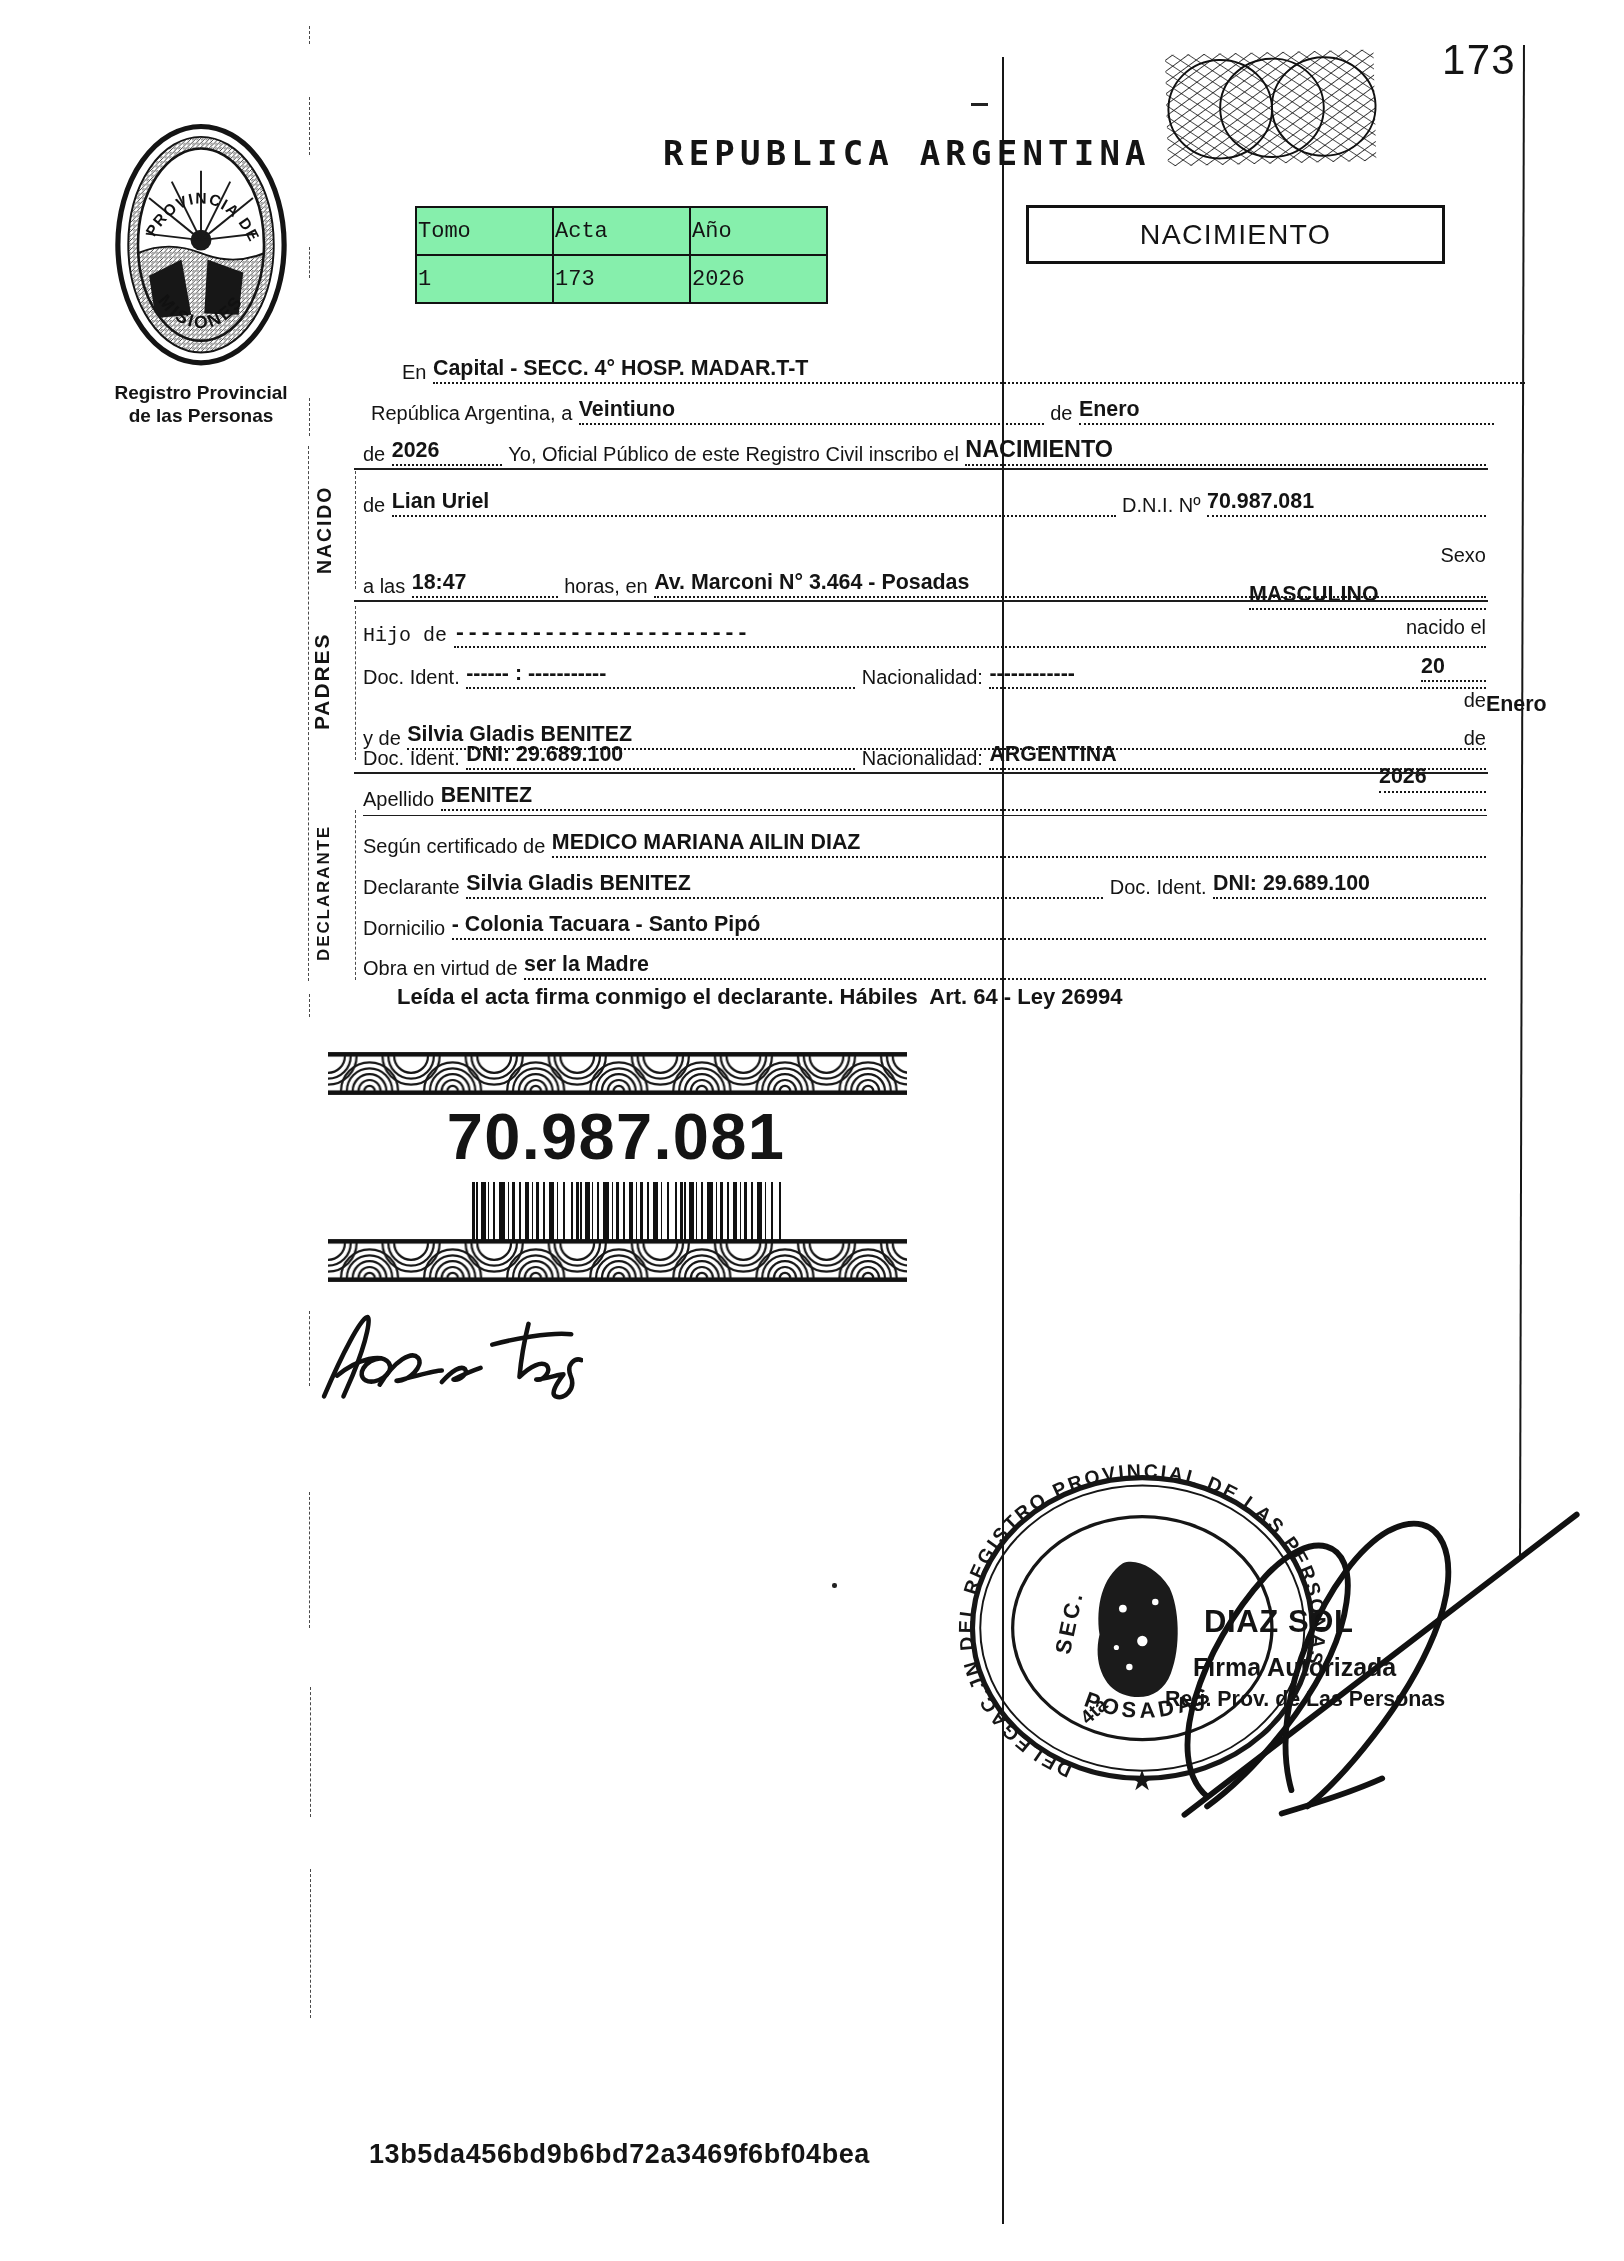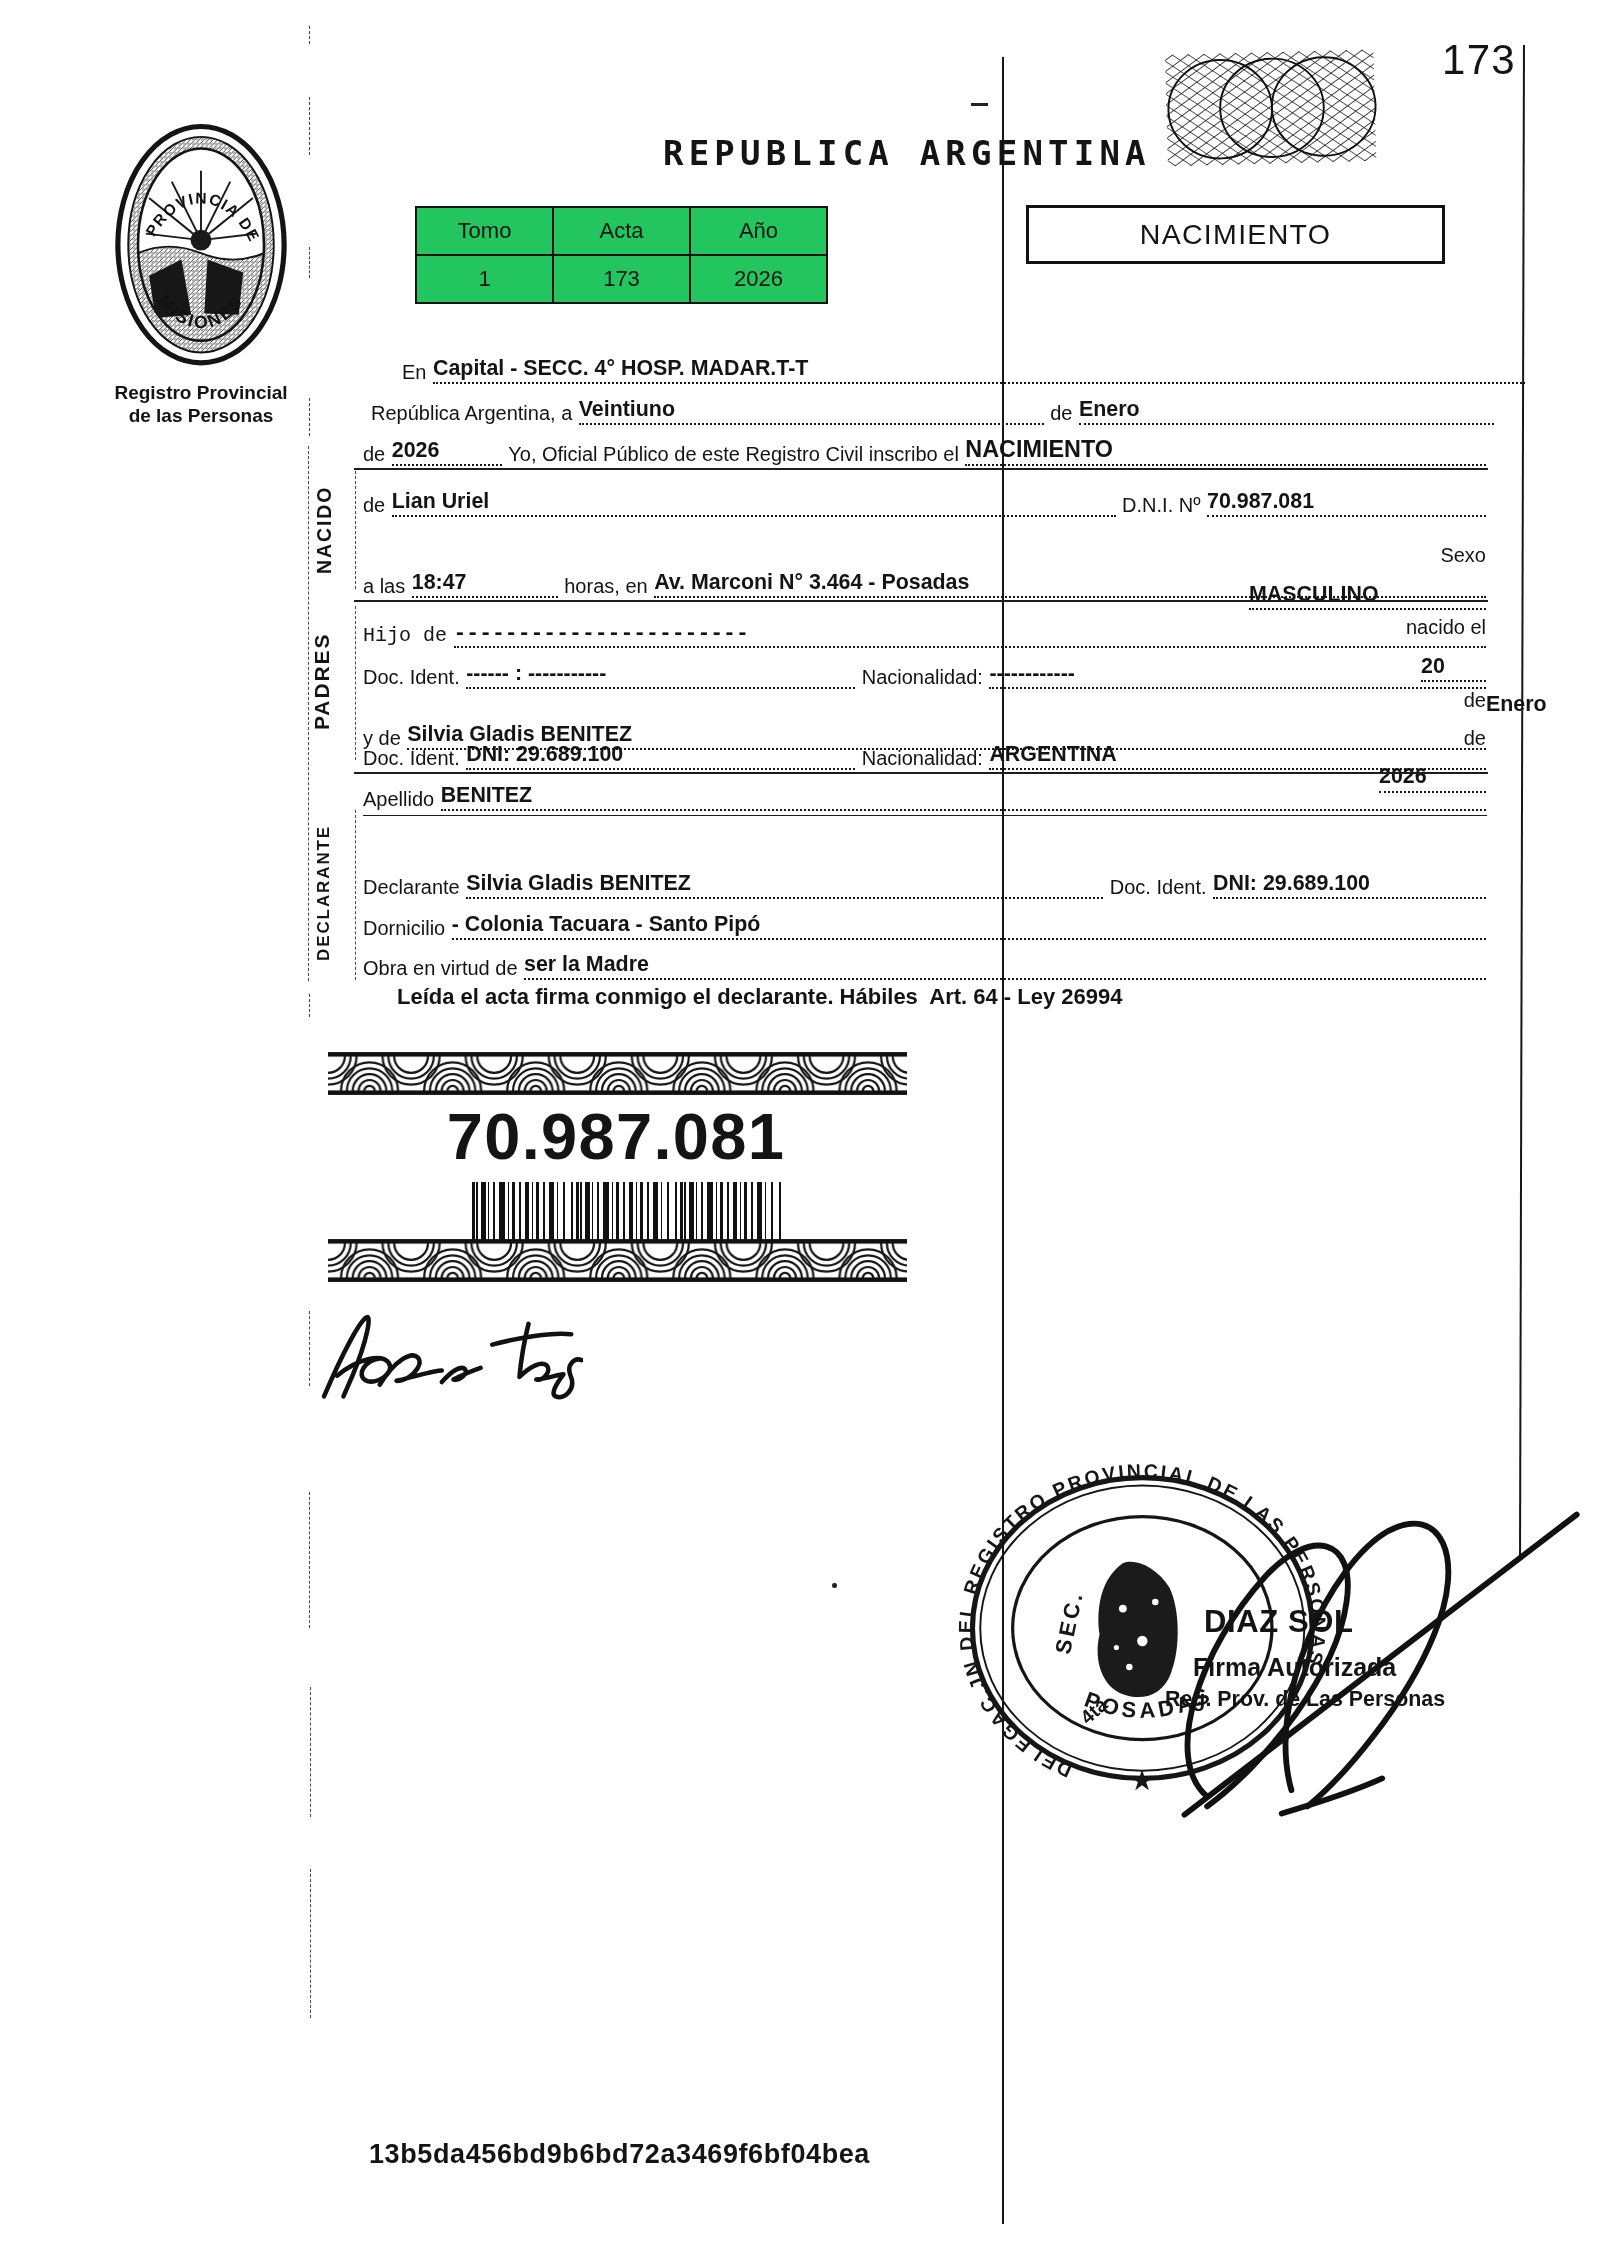--- a/index.html
+++ b/index.html
@@ -13,21 +13,21 @@
   .hsep{position:absolute;height:1.9px;background:#1d1d1d;}
 
   
   .title{font-family:"DejaVu Sans Mono",monospace;font-weight:700;font-size:34px;letter-spacing:5.2px;white-space:nowrap;}
   .pagenum{font-size:42px;font-weight:400;letter-spacing:1.3px;}
   .logo-caption{width:260px;text-align:center;font-weight:700;font-size:19px;line-height:22px;}
 
   
   table.acta{border-collapse:collapse;table-layout:fixed;width:399px;}
   table.acta th,table.acta td{border:2.6px solid #121212;width:133px;height:44px;
-      text-align:center;font-size:22px;font-weight:400;background:#22c55e;}
+      text-align:left;font-size:22px;font-weight:400;background:#86efac;font-family:Liberation Mono, monospace;}
 
   .nacim-box{position:absolute;left:1026px;top:205px;width:413px;height:53px;border:3.2px solid #121212;
       display:flex;align-items:center;justify-content:center;font-size:28.5px;letter-spacing:1.3px;font-weight:400;}
 
   
   .row{position:absolute;left:363px;width:1123px;height:34px;display:flex;align-items:flex-end;gap:6.5px;}
   .lbl{font-size:20px;white-space:nowrap;padding-bottom:1.3px;line-height:22px;}
   .fill{position:relative;flex:1 1 0;height:100%;border-bottom:2.6px dotted #171717;}
   .fill .val{position:absolute;left:0;right:0;bottom:1.3px;text-align:left;
       font-weight:700;font-size:21.4px;white-space:nowrap;}
@@ -270,20 +270,26 @@
 
   <div class="row" style="top:779px;height:32px;">
     <span class="lbl">Apellido</span>
     <span class="fill">
         <span class="val">BENITEZ</span>
       </span>
   </div>
 
   <div class="hsep" style="left:363px;top:815px;width:1124px;height:1.3px;"></div>
 
+  <div class="row" style="top:824px;">
+    <span class="lbl">Según certificado de</span>
+    <span class="fill">
+        <span class="val">MEDICO MARIANA AILIN DIAZ</span>
+      </span>
+  </div>
 
   <div class="row" style="top:865px;">
     <span class="lbl">Declarante</span>
     <span class="fill">
         <span class="val">Silvia Gladis BENITEZ</span>
       </span>
     <span class="lbl">Doc. Ident.</span>
     <span class="fill fx" style="width:273px;">
         <span class="val">DNI: 29.689.100</span>
       </span>

